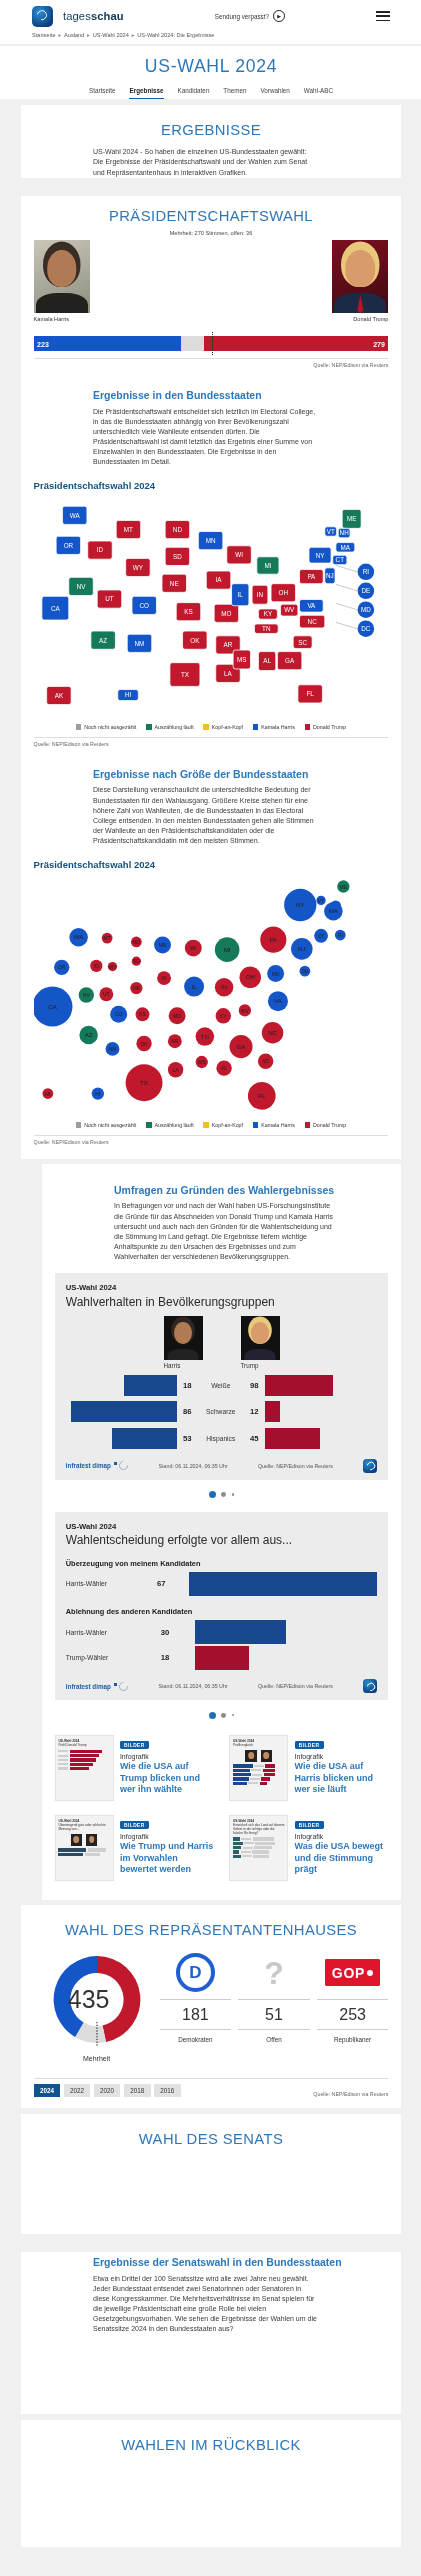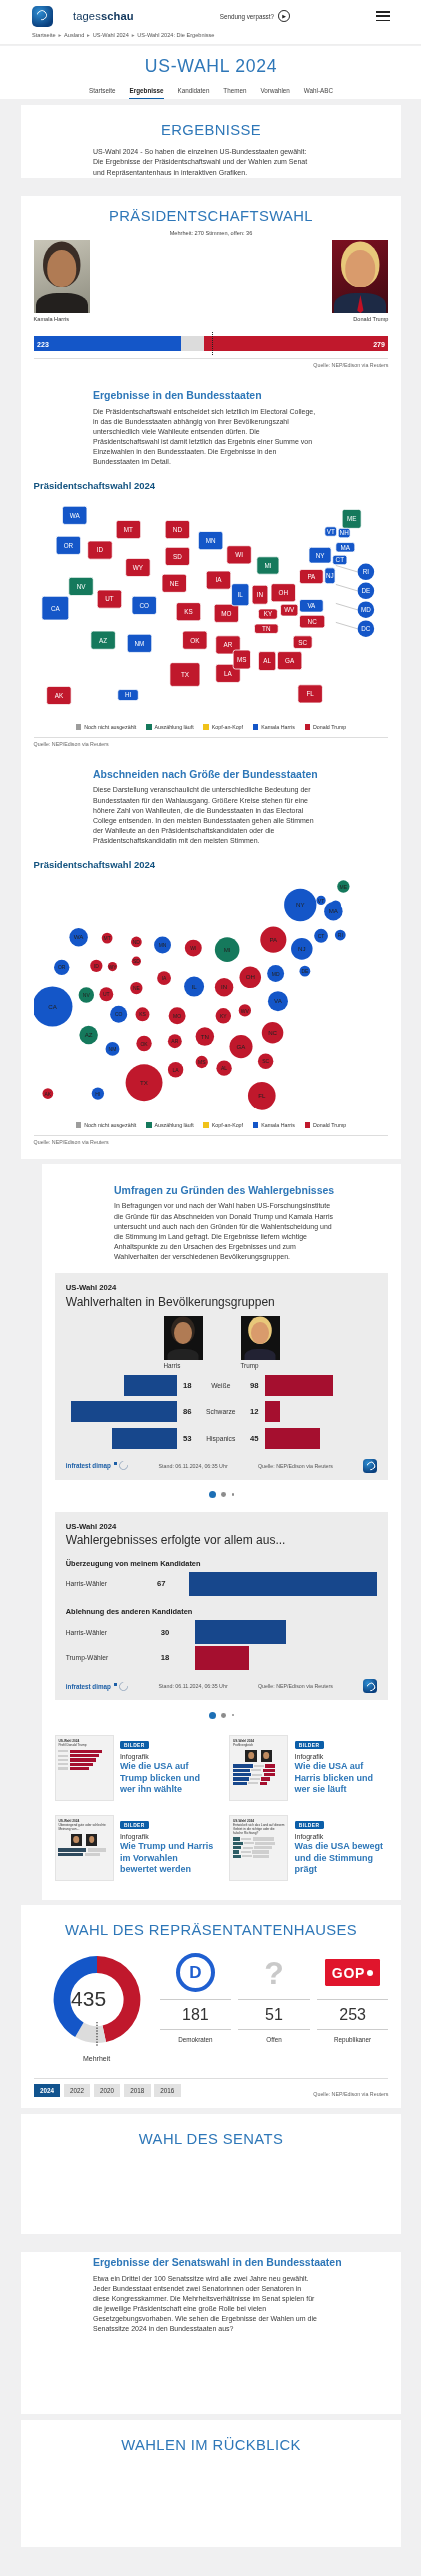--- a/index.html
+++ b/index.html
@@ -1,20 +1,20 @@
 <!DOCTYPE html>
 <html style="font-size:11.2px"><head>
 <meta charset="utf-8">
 <style>
   html,body{margin:0;padding:0;background:#f0f0f1;font-family:"Liberation Sans",sans-serif;color:#3a3a3a;}
   body{width:422px;}
   .card{background:#fff;margin:5.6px 21px;position:relative;}
   
   .topbar{background:#fff;margin:0;padding:5.6px 32px 4.2px 32px;display:flex;align-items:center;justify-content:space-between;}
-  .brand{display:flex;align-items:center;gap:20px;cursor:pointer;}
+  .brand{display:flex;align-items:center;gap:10px;cursor:pointer;}
   .ts-logo{width:21px;height:21px;border-radius:4.9px;background:radial-gradient(circle at 35% 30%,#2f8fd4,#0a3f7d 75%);position:relative;}
   .ts-logo:after{content:"";position:absolute;left:4.9px;top:4.9px;width:8.4px;height:8.4px;border:1.8px solid #fff;border-radius:50%;border-left-color:transparent;transform:rotate(-35deg);}
   .brand-word{font-size:11.2px;color:#10365c;letter-spacing:0.1px;}
   .brand-word b{font-weight:700;}
   .missed{display:flex;align-items:center;gap:4.2px;font-size:6.3px;color:#333;cursor:pointer;}
   .play{width:9.8px;height:9.8px;border:0.9px solid #222;border-radius:50%;display:flex;align-items:center;justify-content:center;font-size:4.9px;color:#222;}
   .burger{width:14px;cursor:pointer;}
   .burger div{height:1.4px;background:#222;margin:2.8px 0;}
   .crumbs{background:#fff;margin:0;padding:1.4px 32px 5.6px 32px;font-size:5.6px;color:#555;border-bottom:0.7px solid #eee;}
   .crumbs span.sep{margin:0 2.8px;color:#888;}
@@ -111,21 +111,21 @@
   .thumb .tphotos{display:flex;justify-content:center;gap:4.2px;margin:1.4px 0 2.1px 0;}
   .thumb .tphoto{width:11.2px;height:12.6px;background:#222;position:relative;}
   .thumb .tphoto:after{content:"";position:absolute;left:50%;top:2.1px;transform:translateX(-50%);width:5.6px;height:7px;border-radius:50%;background:#c08b60;}
   .t-text{padding-top:1.4px;}
   .badge{background:#0c5ea8;color:#fff;font-size:4.9px;font-weight:700;padding:1.4px 4.2px;border-radius:1.4px;display:inline-block;letter-spacing:0.4px;}
   .t-kicker{font-size:7px;color:#333;margin:3.5px 0 1.4px 0;}
   .t-title{font-size:9px;font-weight:700;color:#2e77b8;line-height:1.3;}
   
   .house-row{display:flex;align-items:flex-start;padding:4.2px 12.6px 0 12.6px;}
   .donut-box{width:126px;text-align:center;position:relative;}
-  .donut-center{position:absolute;left:0;top:0;width:110px;height:105px;display:flex;align-items:center;justify-content:center;font-size:21px;color:#333;pointer-events:none;}
+  .donut-center{position:absolute;left:0;top:0;width:110px;height:105px;display:flex;align-items:center;justify-content:center;font-size:25px;color:#333;pointer-events:none;}
   .maj-label{font-size:7px;color:#333;margin-top:1.4px;}
   .party-cols{flex:1;display:flex;gap:7px;padding-top:5.6px;}
   .pcol{flex:1;text-align:center;}
   .plogo{height:41px;display:flex;align-items:center;justify-content:center;}
   .dem-ring{width:31px;height:31px;border:4.9px solid #1f5fd0;border-radius:50%;display:flex;align-items:center;justify-content:center;font-size:17px;font-weight:700;color:#1f5fd0;}
   .qmark{font-size:32px;font-weight:700;color:#c9c9c9;line-height:1;}
   .gop-box{background:#e0152c;color:#fff;font-weight:700;font-size:14px;padding:5.6px 7px;border-radius:1.4px;letter-spacing:0.7px;display:flex;align-items:center;gap:2.1px;}
   .gop-dot{width:6.3px;height:6.3px;background:#fff;border-radius:50%;display:inline-block;}
   .pval{border-top:0.7px solid #ccc;border-bottom:0.7px solid #ccc;font-size:16px;color:#333;padding:5.6px 0;margin-top:5.6px;}
   .plab{font-size:6.3px;color:#333;padding:5.6px 0 0 0;}
@@ -445,21 +445,21 @@
         <span>Kamala Harris</span>
       </span>
       <span class="leg-item">
         <span class="leg-sw" style="background: rgb(192, 24, 44);"></span>
         <span>Donald Trump</span>
       </span>
     </div>
   <div class="rule"></div>
   <div class="src" style="text-align:left;">Quelle: NEP/Edison via Reuters</div>
 
-  <div class="sub-head">Abschneiden nach Größe der Bundesstaaten</div>
+  <div class="sub-head">Ergebnisse nach Größe der Bundesstaaten</div>
   <p class="body-text">Diese Darstellung veranschaulicht die unterschiedliche Bedeutung der Bundesstaaten für den Wahlausgang. Größere Kreise stehen für eine höhere Zahl von Wahlleuten, die die Bundesstaaten in das Electoral College entsenden. In den meisten Bundesstaaten gehen alle Stimmen der Wahlleute an den Präsidentschaftskandidaten oder die Präsidentschaftskandidatin mit den meisten Stimmen.</p>
   <div class="chart-head">Präsidentschaftswahl 2024</div>
 
   <div class="map-wrap">
     <svg id="usbubbles" width="354" height="239" viewBox="0 0 460 310">
         <g>
           <circle cx="402" cy="16" r="8" fill="#15795c"></circle>
           <text x="402" y="18.8" text-anchor="middle" font-size="6.5" fill="#222">ME</text>
         </g>
         <g>
@@ -756,21 +756,21 @@
     </div>
   </div>
   <div class="dots" id="dots1">
       <span class="dot d0"></span>
       <span class="dot d1"></span>
       <span class="dot d2"></span>
     </div>
 
   <div class="gcard">
     <div class="g-kicker">US-Wahl 2024</div>
-    <div class="g-title">Wahlergebnisses erfolgte vor allem aus...</div>
+    <div class="g-title">Wahlentscheidung erfolgte vor allem aus...</div>
     <div id="reason-groups">
         <div class="c2group-head">Überzeugung von meinem Kandidaten</div>
         <div class="c2row">
           <div class="c2lab">Harris-Wähler</div>
           <div class="c2val">67</div>
           <div class="c2bar" style="width: 202px; background: rgb(23, 71, 140);"></div>
         </div>
         <div class="c2group-head">Ablehnung des anderen Kandidaten</div>
         <div class="c2row">
           <div class="c2lab">Harris-Wähler</div>

